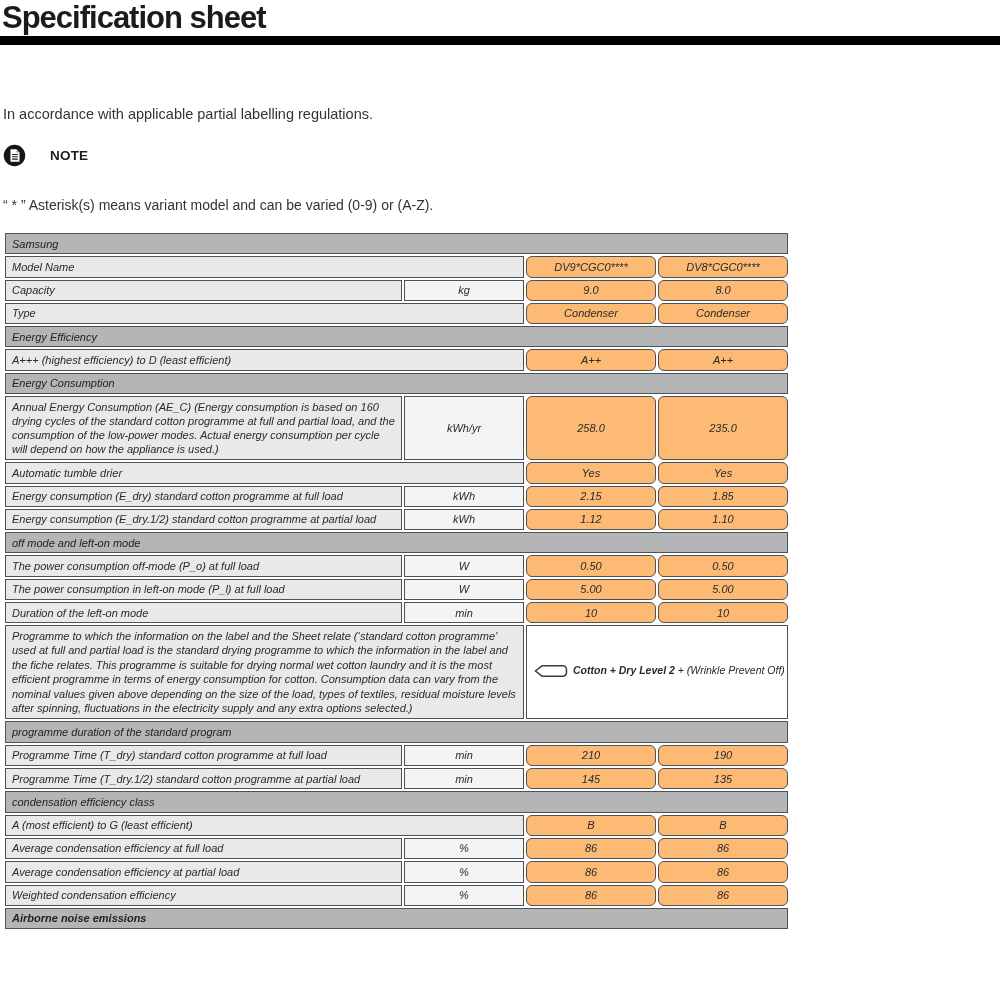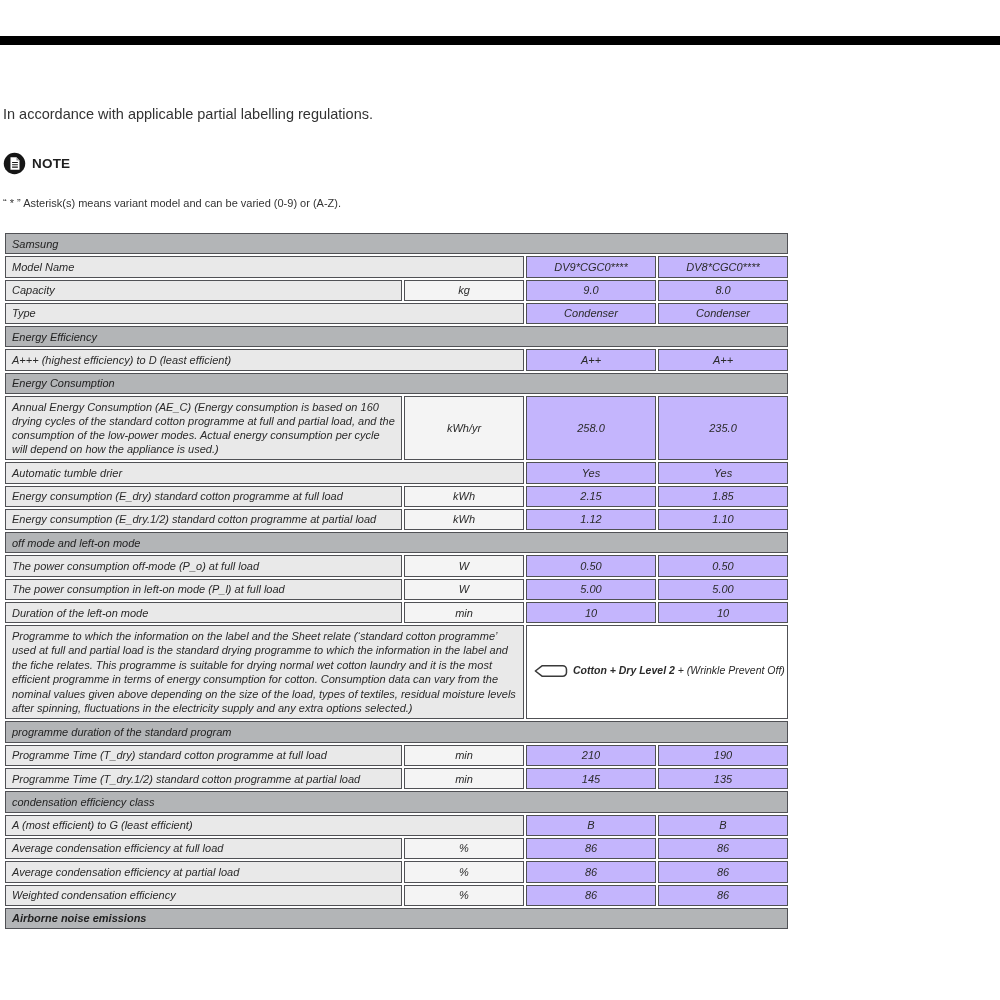--- a/index.html
+++ b/index.html
@@ -19,55 +19,56 @@
   }
   .title-rule {
     position: absolute; top: 36px; left: 0; width: 1000px; height: 9px;
     background: #000000;
   }
   .intro {
     position: absolute; top: 106px; left: 3px;
     font-size: 14.5px; color: #333;
   }
   .note-row {
-    position: absolute; top: 152px; left: 3px;
-    display: flex; align-items: center; gap: 6px;
+    position: absolute; top: 144px; left: 3px;
+    display: flex; align-items: center; gap: 24px;
   }
   .note-label { font-size: 13.5px; font-weight: 700; color: #1f1f1f; letter-spacing: 0.2px; }
   .asterisk-note {
     position: absolute; top: 197px; left: 3px;
-    font-size: 11px; color: #333;
+    font-size: 14px; color: #333;
   }
 
   .spec-table-wrap { position: absolute; top: 231px; left: 3px; width: 787px; }
   table.spec {
     border-collapse: separate; border-spacing: 2px;
     width: 787px; table-layout: fixed; font-style: italic;
   }
   td {
     border: 1px solid #505155;
     font-size: 11px; line-height: 1.3; color: #2a2a2a;
     padding: 2.5px 6px;
     overflow: hidden;
   }
   td.section { background: #b3b5b7; text-align: left; color: #222; }
   td.section.bold { font-weight: 700; }
   td.label { background: #e9e9e9; text-align: left; }
   td.unit { background: #f4f4f4; text-align: center; margin-left: 43px; }
-  td.value { background: #c4b5fd; text-align: center; }
+  td.value { background: #fdba74; text-align: center; border-radius: 6px; }
   td.para { line-height: 1.32; }
   td.prog-value { background: #ffffff; text-align: center; }
   .prog-inner { display: inline-flex; align-items: center; gap: 4px; white-space: nowrap; font-size: 10.5px; }
   .prog-bold { font-weight: 700; }
 </style>
 </head>
 <body>
 
 <div class="page">
 
+  <div class="title">Specification sheet</div>
   <div class="title-rule"></div>
 
   <div class="intro">In accordance with applicable partial labelling regulations.</div>
 
   <div class="note-row">
     <span style="display:inline-flex;">
       <svg width="23" height="23" viewBox="0 0 24 24">
         <circle cx="12" cy="12" r="11.2" fill="#161616"></circle>
         <path d="M7.8 5.6 h6.2 l3.2 3.2 v9.6 h-9.4 z" fill="#ffffff"></path>
         <path d="M14 5.6 v3.2 h3.2 z" fill="#9a9a9a"></path>

